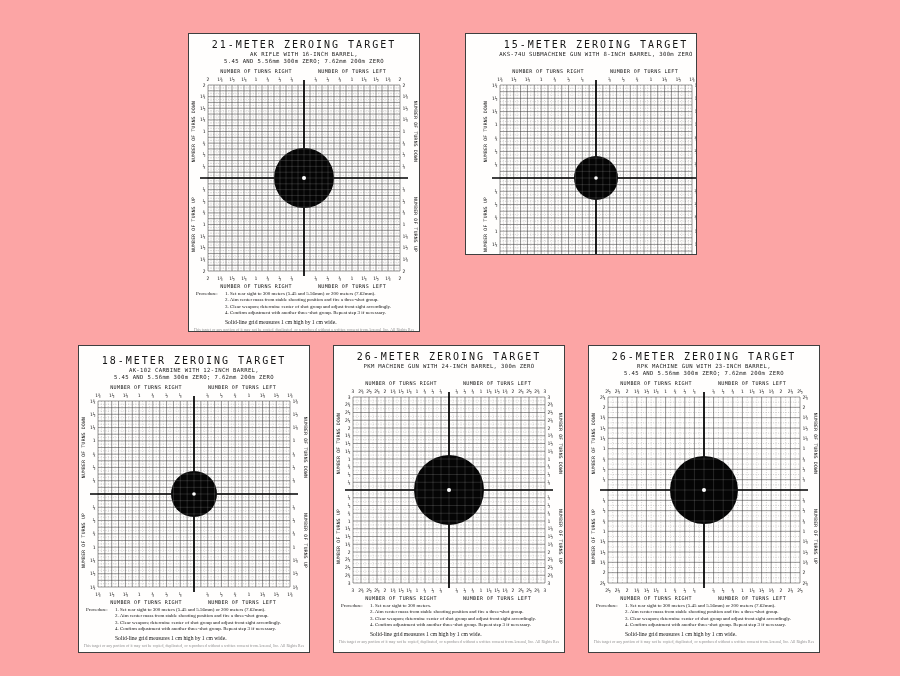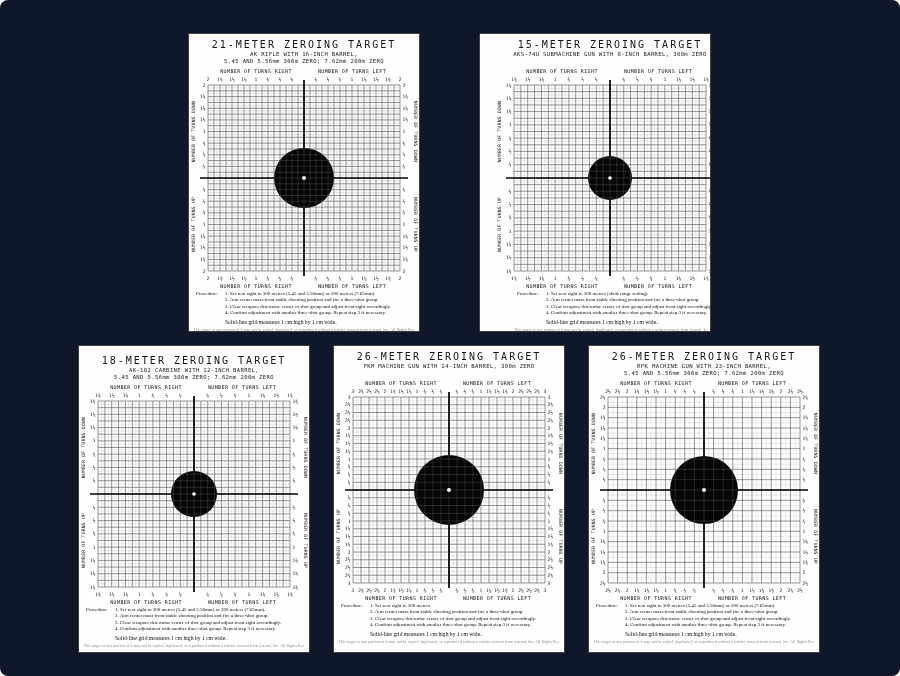--- a/index.html
+++ b/index.html
@@ -1,21 +1,21 @@
 <!DOCTYPE html>
 <html><head>
 <meta charset="utf-8">
 <style>
   html,body{margin:0;padding:0;}
   body{
     width:900px;height:676px;position:relative;background:#ffffff;
     font-family:"DejaVu Sans Mono", monospace;
     -webkit-font-smoothing:antialiased;
   }
-  .sheet{position:absolute;inset:0;background:#0f172a;border-radius:8px;}
+  .sheet{position:absolute;inset:0;background:#fca5a5;}
   .target{
     position:absolute;box-sizing:border-box;border:1px solid #3f3f3f;background:#fffefd;
     display:flex;flex-direction:column;align-items:center;padding-top:4px;overflow:hidden;
   }
   .t-title{
     font-size:10px;letter-spacing:2px;white-space:nowrap;color:#141414;
     line-height:12px;margin-top:1px;
   }
   .t-sub{
     font-size:5.6px;letter-spacing:.35px;white-space:nowrap;color:#1d1d1d;
@@ -302,21 +302,21 @@
         <div>1. Set rear sight to 300 meters (5.45 and 5.56mm) or 200 meters (7.62mm).</div>
         <div>2. Aim center mass from stable shooting position and fire a three-shot group.</div>
         <div>3. Clear weapon; determine center of shot group and adjust front sight accordingly.</div>
         <div>4. Confirm adjustment with another three-shot group.  Repeat step 3 if necessary.</div>
       </div>
     </div>
     <div class="t-note">Solid-line grid measures 1 cm high by 1 cm wide.</div>
     <div class="t-fine">This target or any portion of it may not be copied, duplicated, or reproduced without a written consent from Arsenal, Inc.  All Rights Reserved.  Copyright © 2010 Arsenal, Inc.</div>
   </div>
 
-  <div class="target" id="tbox-1" style="left: 479px; top: 33px; width: 232px; height: 299px; padding-left: 30px;">
+  <div class="target" id="tbox-1" style="left: 465px; top: 33px; width: 232px; height: 222px; padding-left: 30px;">
     <div class="t-title">15-METER ZEROING TARGET</div>
     <div class="t-sub">AKS-74U SUBMACHINE GUN WITH 8-INCH BARREL, 300m ZERO</div>
     <div class="t-sub"></div>
     <div class="t-grid"><svg width="230" height="224" viewBox="0 0 230 224">
           <g stroke="#8f8f8f" stroke-width="0.4" stroke-dasharray="1.1 1.4">
             <line x1="22.428571428571427" y1="19" x2="22.428571428571427" y2="205"></line>
             <line x1="29.285714285714285" y1="19" x2="29.285714285714285" y2="205"></line>
             <line x1="36.14285714285714" y1="19" x2="36.14285714285714" y2="205"></line>
             <line x1="43" y1="19" x2="43" y2="205"></line>
             <line x1="49.857142857142854" y1="19" x2="49.857142857142854" y2="205"></line>

